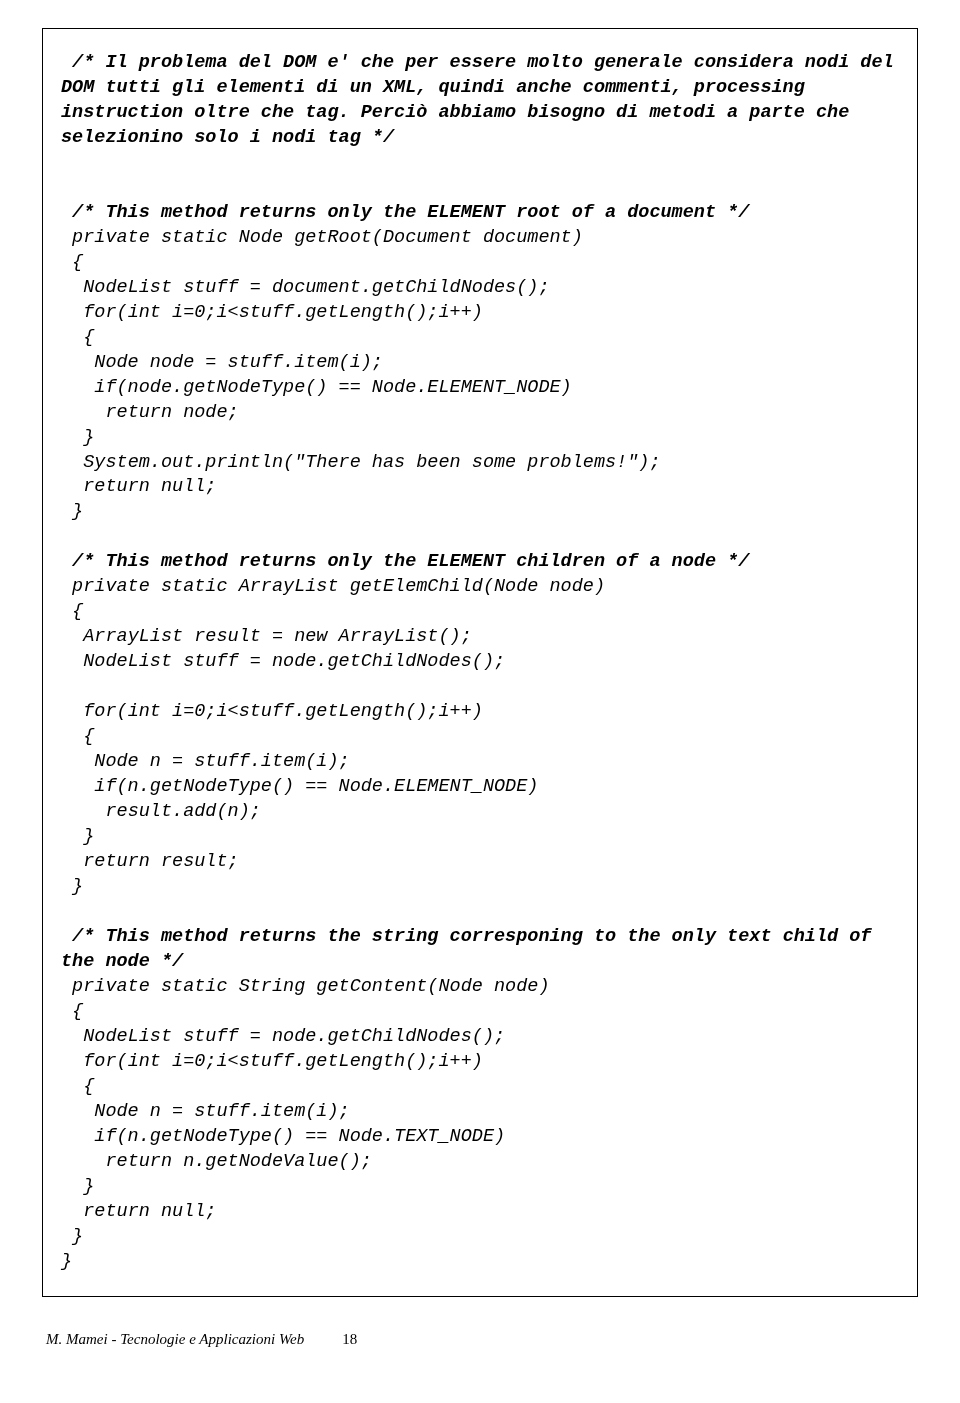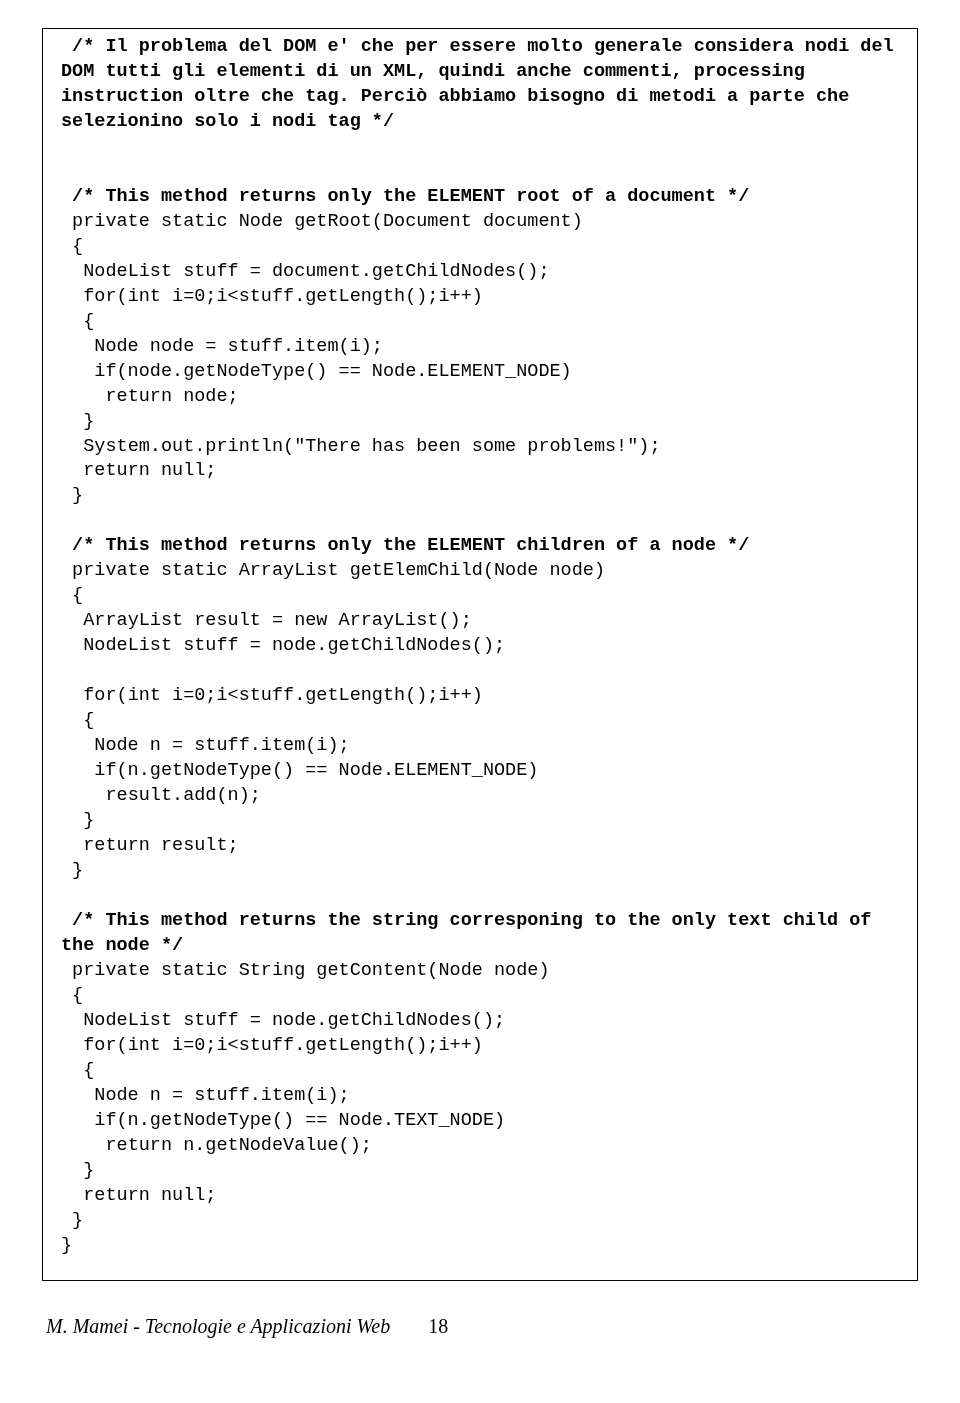--- a/index.html
+++ b/index.html
@@ -7,33 +7,34 @@
     padding: 0;
     background: #ffffff;
     font-family: "Courier New", Courier, monospace;
     width: 960px;
   }
   .page {
     padding: 28px 42px 20px 42px;
   }
   .code-box {
     border: 1.5px solid #000;
-    padding: 6px 18px 22px 18px;
+    padding: 22px 18px 22px 18px;
     font-size: 18.5px;
     line-height: 1.35;
     white-space: pre-wrap;
     word-wrap: break-word;
+    font-style: italic;
   }
   .bold {
     font-weight: bold;
   }
   .footer {
     font-family: "Times New Roman", Times, serif;
     font-style: italic;
-    font-size: 20px;
+    font-size: 15px;
     margin-top: 34px;
     padding-left: 4px;
   }
   .footer-num {
     font-style: normal;
     margin-left: 38px;
   }
 </style>
 </head>
 <body>

